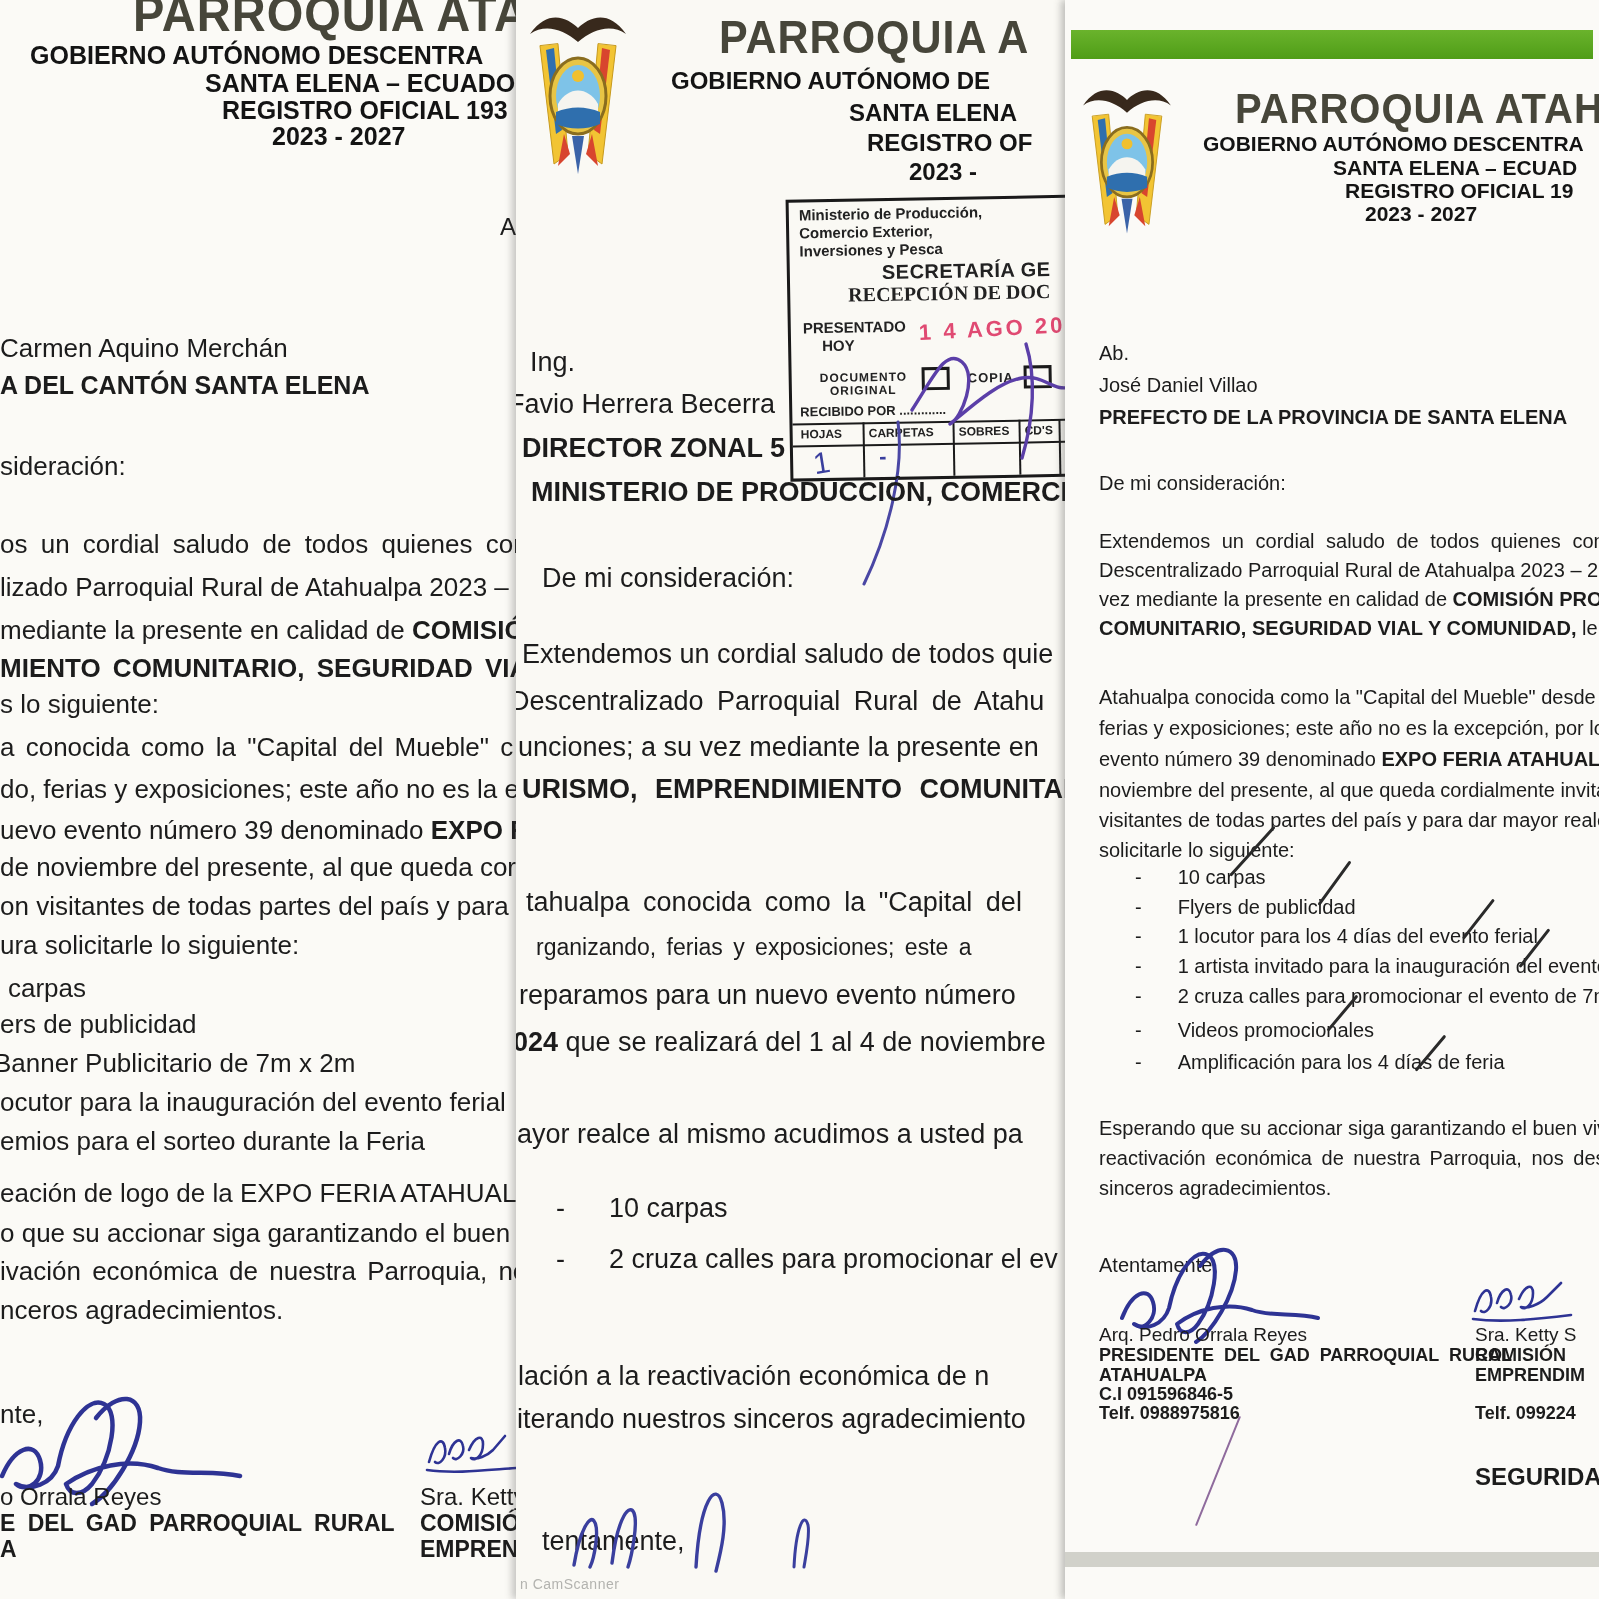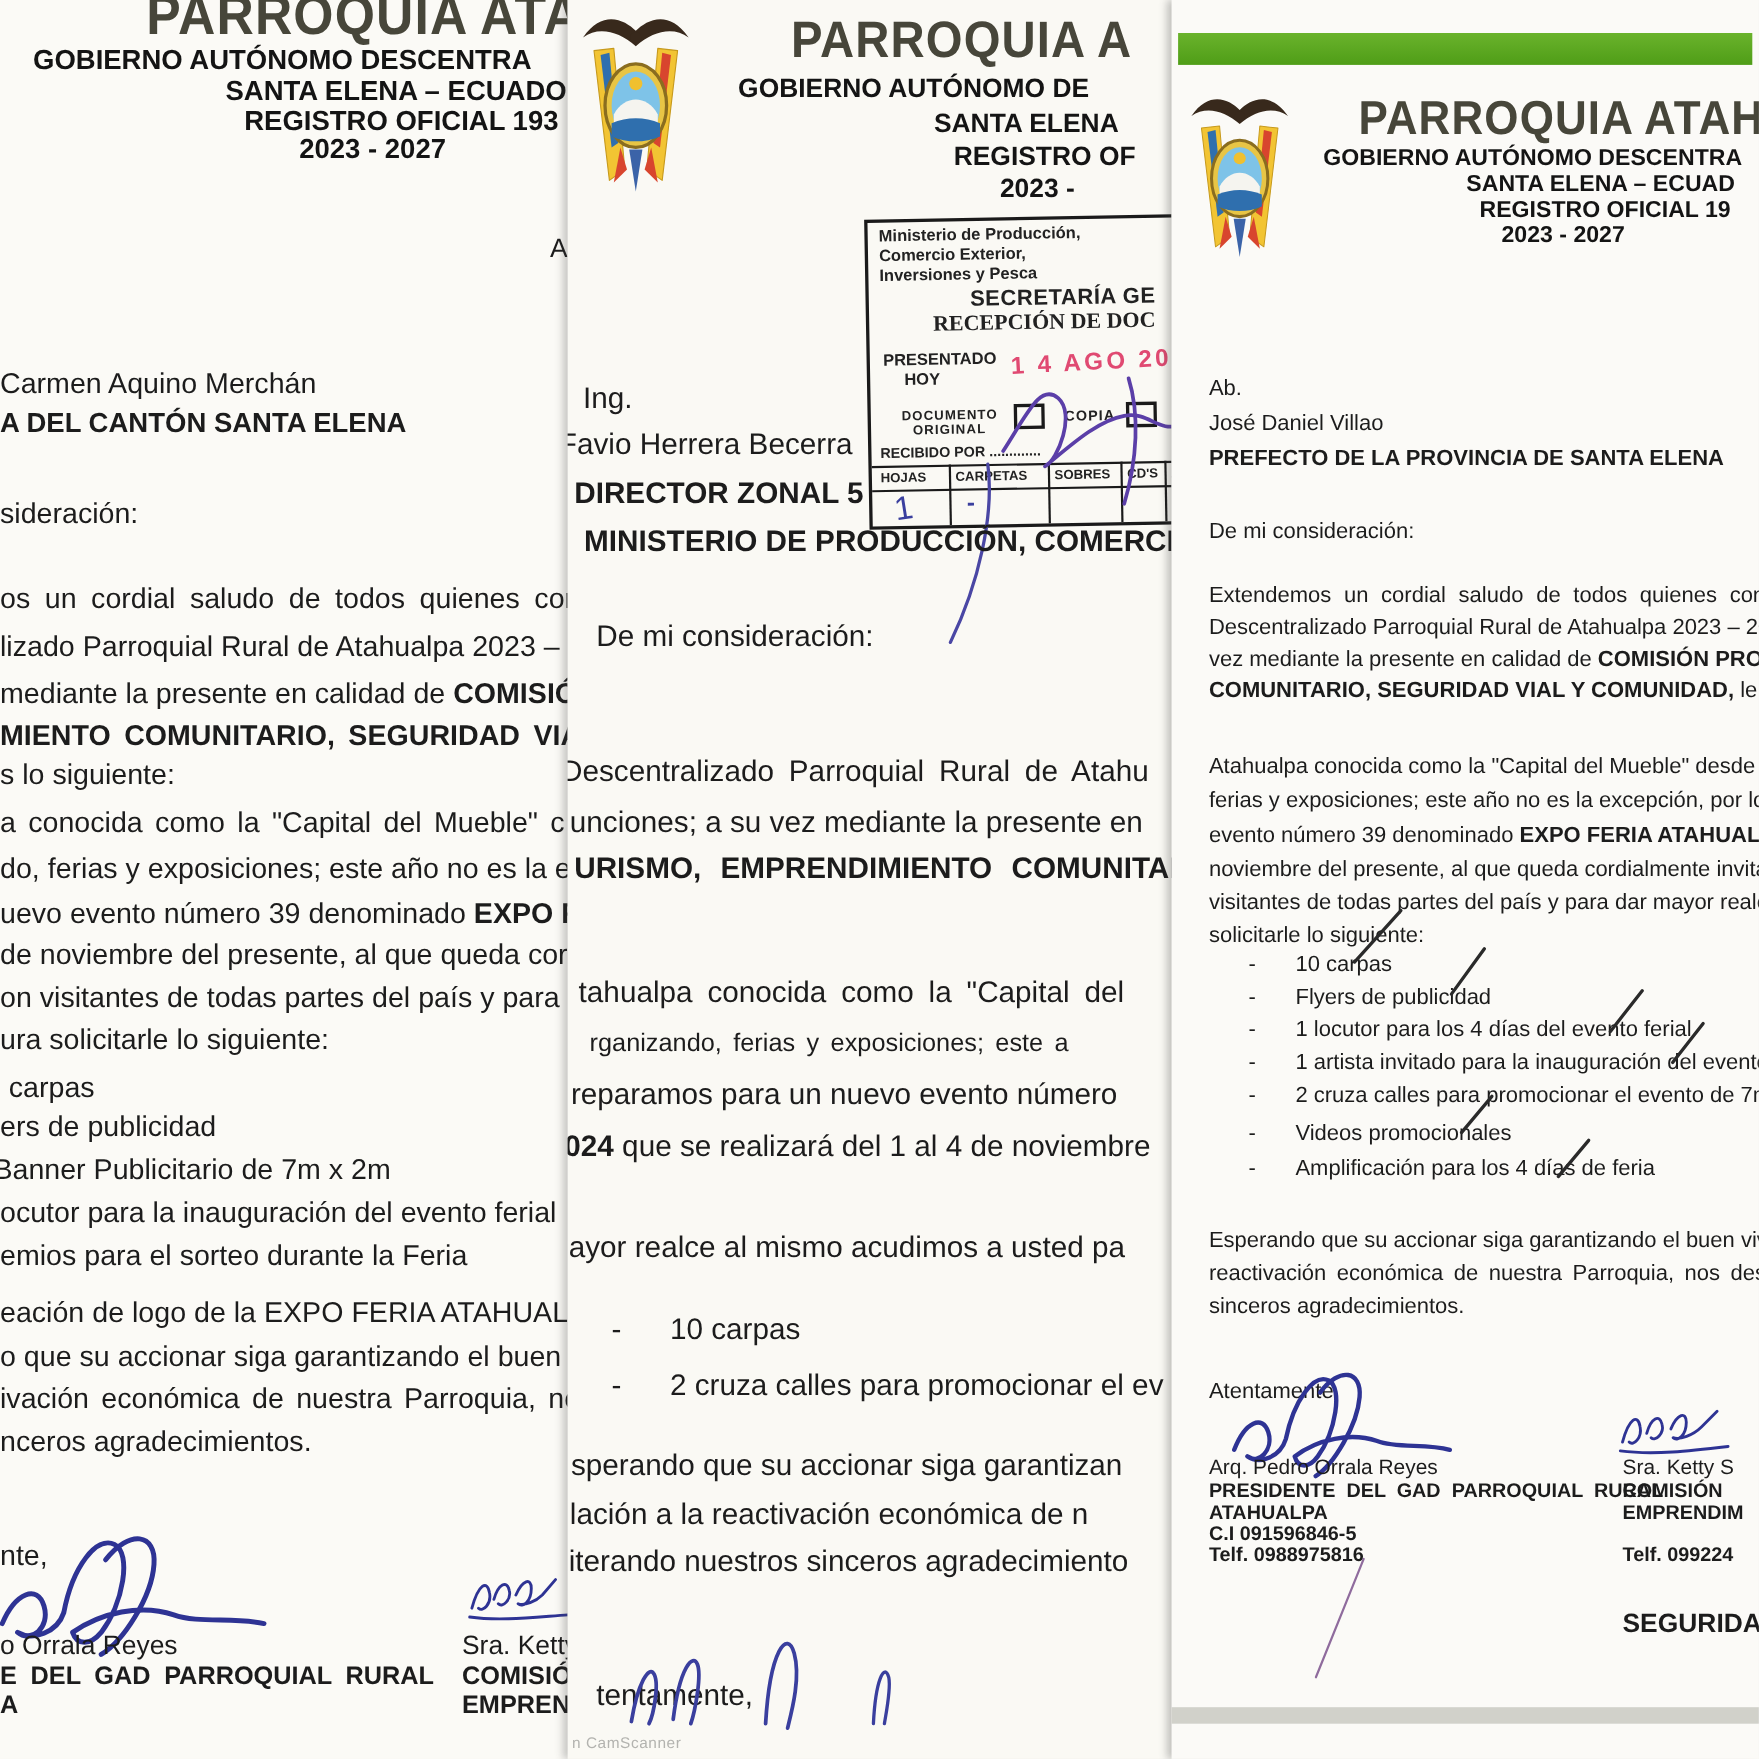--- a/index.html
+++ b/index.html
@@ -146,33 +146,33 @@
       <path d="M52,2 C58,48 44,110 18,164" stroke="#4a47a4" stroke-width="3"></path>
     </svg>
 
     <div class="line" style="left:14px;top:348px;font-size:27px;">Ing.</div>
     <div class="line" style="left:-8px;top:390px;font-size:27px;">Favio Herrera Becerra</div>
     <div class="line b" style="left:6px;top:434px;font-size:27px;">DIRECTOR ZONAL 5</div>
     <div class="line b" style="left:15px;top:478px;font-size:27px;">MINISTERIO DE PRODUCCIÓN, COMERCIO EXT</div>
 
     <div class="line" style="left:26px;top:564px;font-size:27px;">De mi consideración:</div>
 
+    <div class="line" style="left:6px;top:640px;font-size:27px;">Extendemos un cordial saludo de todos quie</div>
     <div class="line" style="left:-6px;top:687px;font-size:27px;word-spacing:6px;">Descentralizado Parroquial Rural de Atahu</div>
     <div class="line" style="left:2px;top:733px;font-size:27px;">unciones; a su vez mediante la presente en</div>
     <div class="line b" style="left:6px;top:775px;font-size:27px;word-spacing:10px;">URISMO, EMPRENDIMIENTO COMUNITARIO,</div>
     <div class="line" style="left:10px;top:888px;font-size:27px;word-spacing:6px;">tahualpa conocida como la "Capital del</div>
     <div class="line" style="left:20px;top:935px;font-size:23px;word-spacing:4px;">rganizando, ferias y exposiciones; este a</div>
     <div class="line" style="left:3px;top:981px;font-size:27px;">reparamos para un nuevo evento número</div>
     <div class="line" style="left:-3px;top:1028px;font-size:27px;"><span class="b">024</span><span> que se realizará del 1 al 4 de noviembre</span></div>
     <div class="line" style="left:1px;top:1120px;font-size:27px;">ayor realce al mismo acudimos a usted pa</div>
 
     <div class="line" style="left:40px;top:1194px;font-size:27px;"><span>-</span><span style="display:inline-block;width:44px;"></span><span>10 carpas</span></div>
     <div class="line" style="left:40px;top:1245px;font-size:27px;"><span>-</span><span style="display:inline-block;width:44px;"></span><span>2 cruza calles para promocionar el ev</span></div>
 
-    <div class="line" style="left:3px;top:1318px;font-size:27px;">sperando que su accionar siga garantizan</div>
     <div class="line" style="left:2px;top:1362px;font-size:27px;">lación a la reactivación económica de n</div>
     <div class="line" style="left:1px;top:1405px;font-size:27px;">iterando nuestros sinceros agradecimiento</div>
 
     <div class="line" style="left:26px;top:1527px;font-size:27px;">tentamente,</div>
     <svg class="sig" style="left:30px;top:1455px;" width="330" height="140" viewBox="0 0 330 140">
       <path d="M28,110 C34,74 44,60 48,66 C54,74 48,104 44,112 M66,108 C72,60 84,48 88,58 C92,68 86,100 82,112" stroke="#3a3f9e" stroke-width="3.4"></path>
       <path d="M150,112 C154,44 170,26 176,48 C182,70 174,100 170,116" stroke="#3a3f9e" stroke-width="3.4"></path>
       <path d="M248,112 C250,72 258,56 262,70 C264,80 260,100 258,112" stroke="#3a3f9e" stroke-width="3"></path>
     </svg>
 

